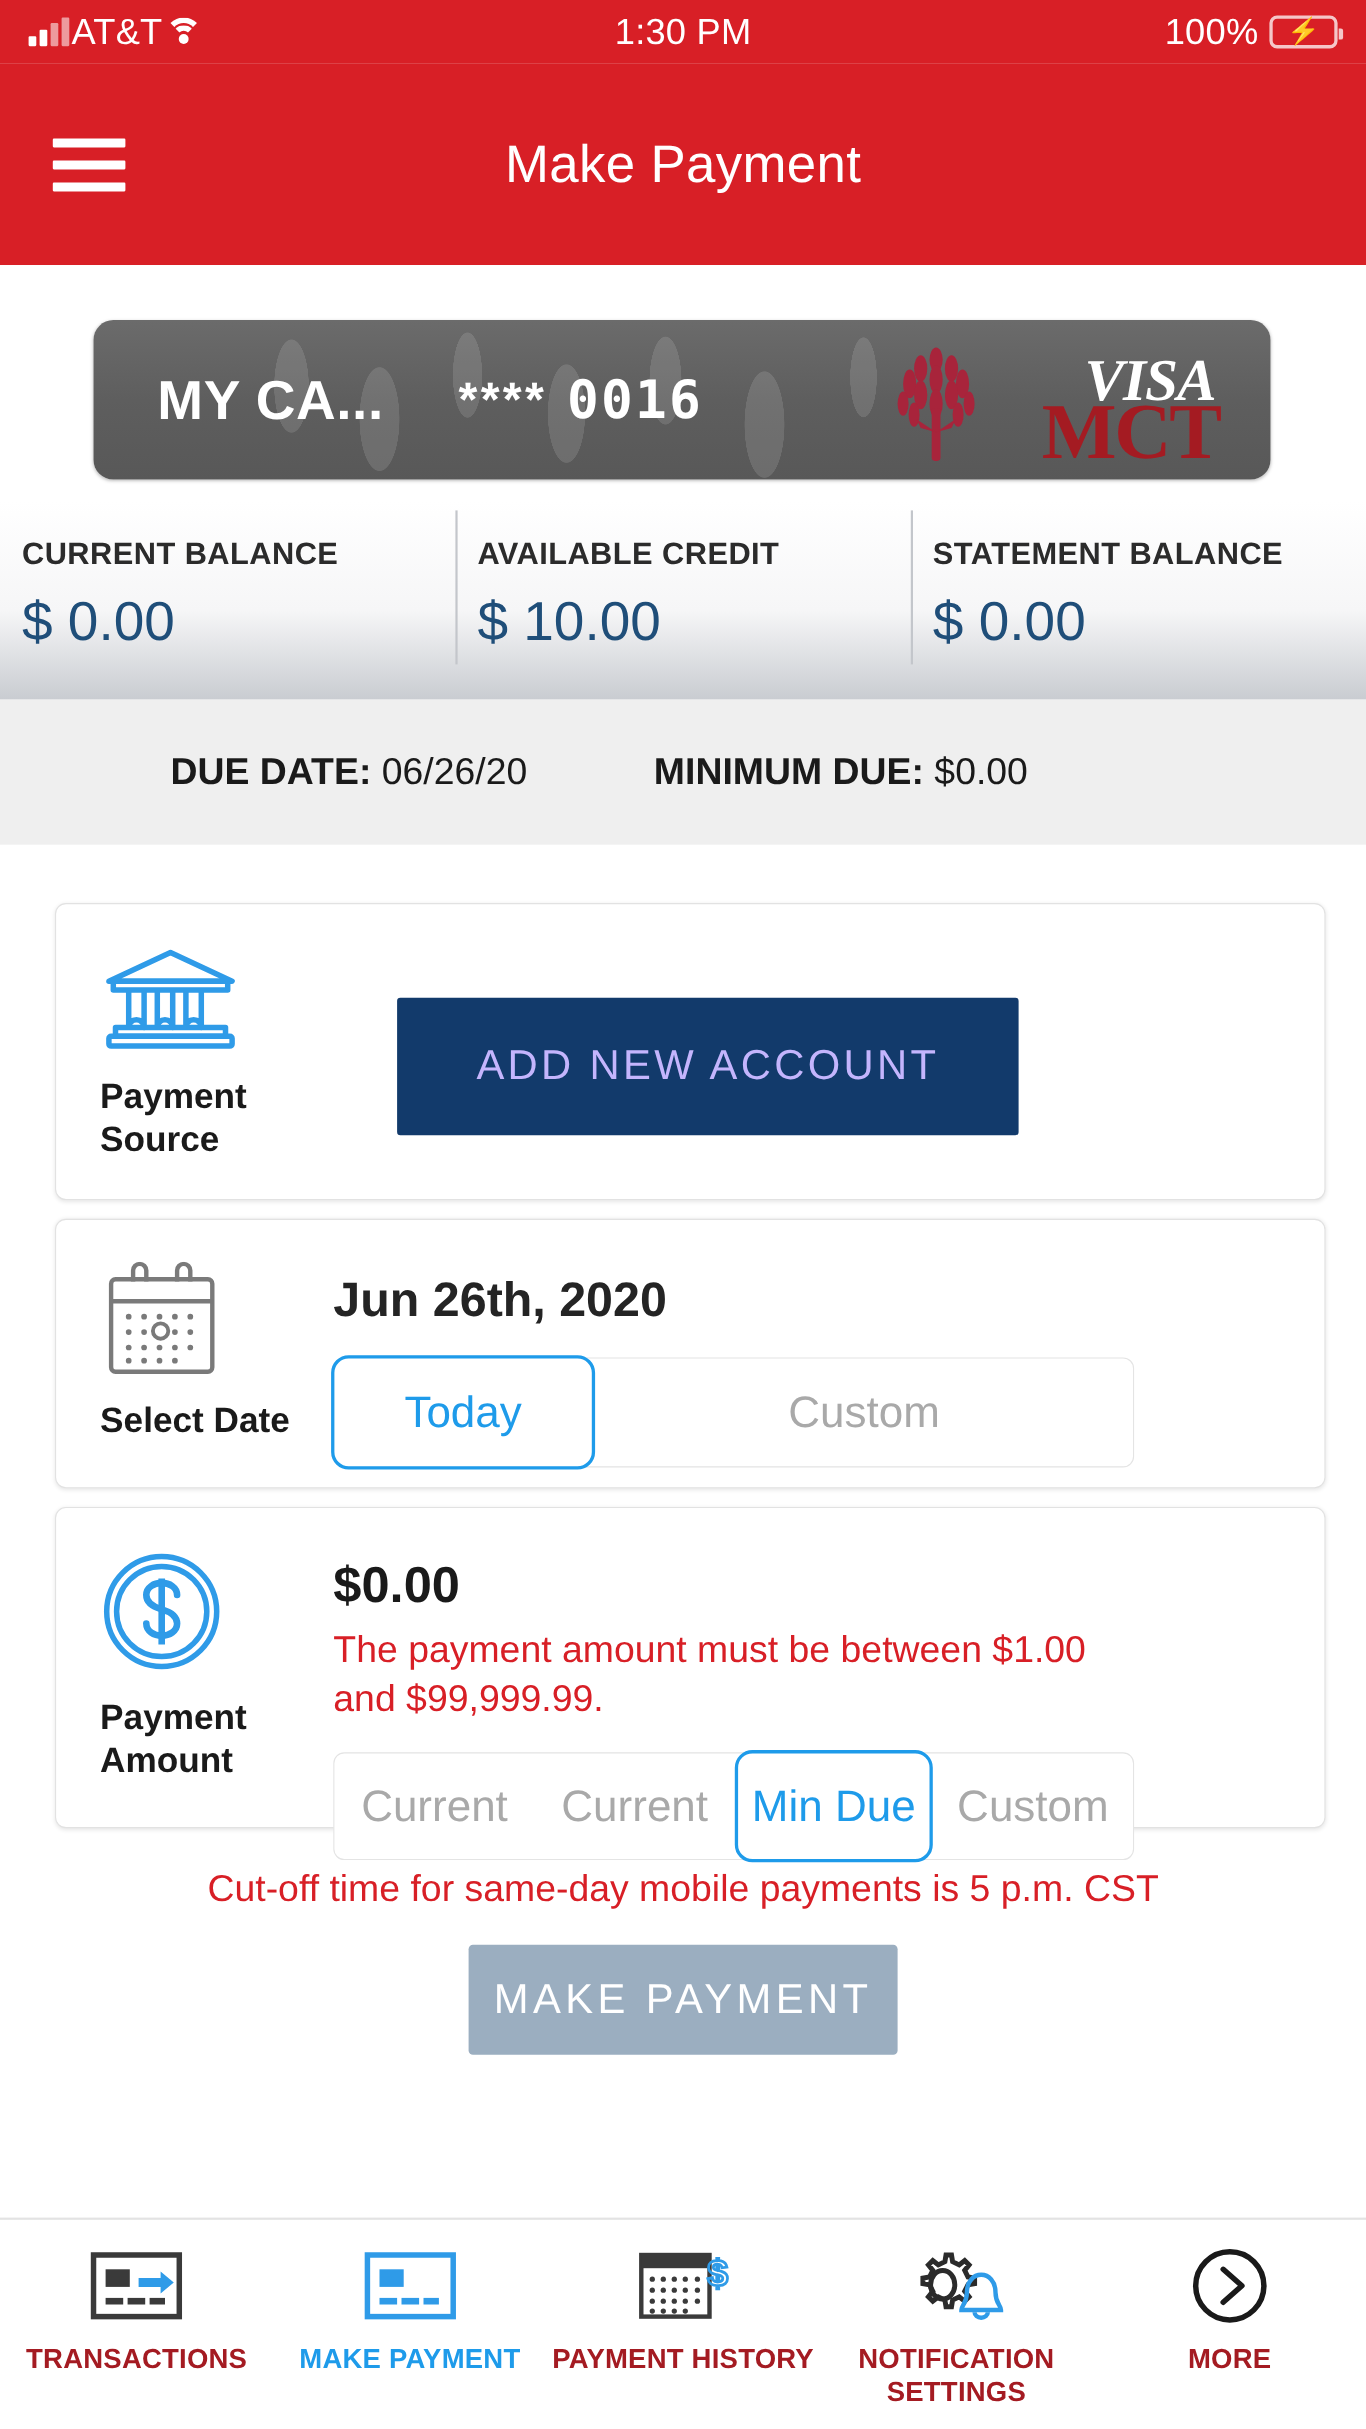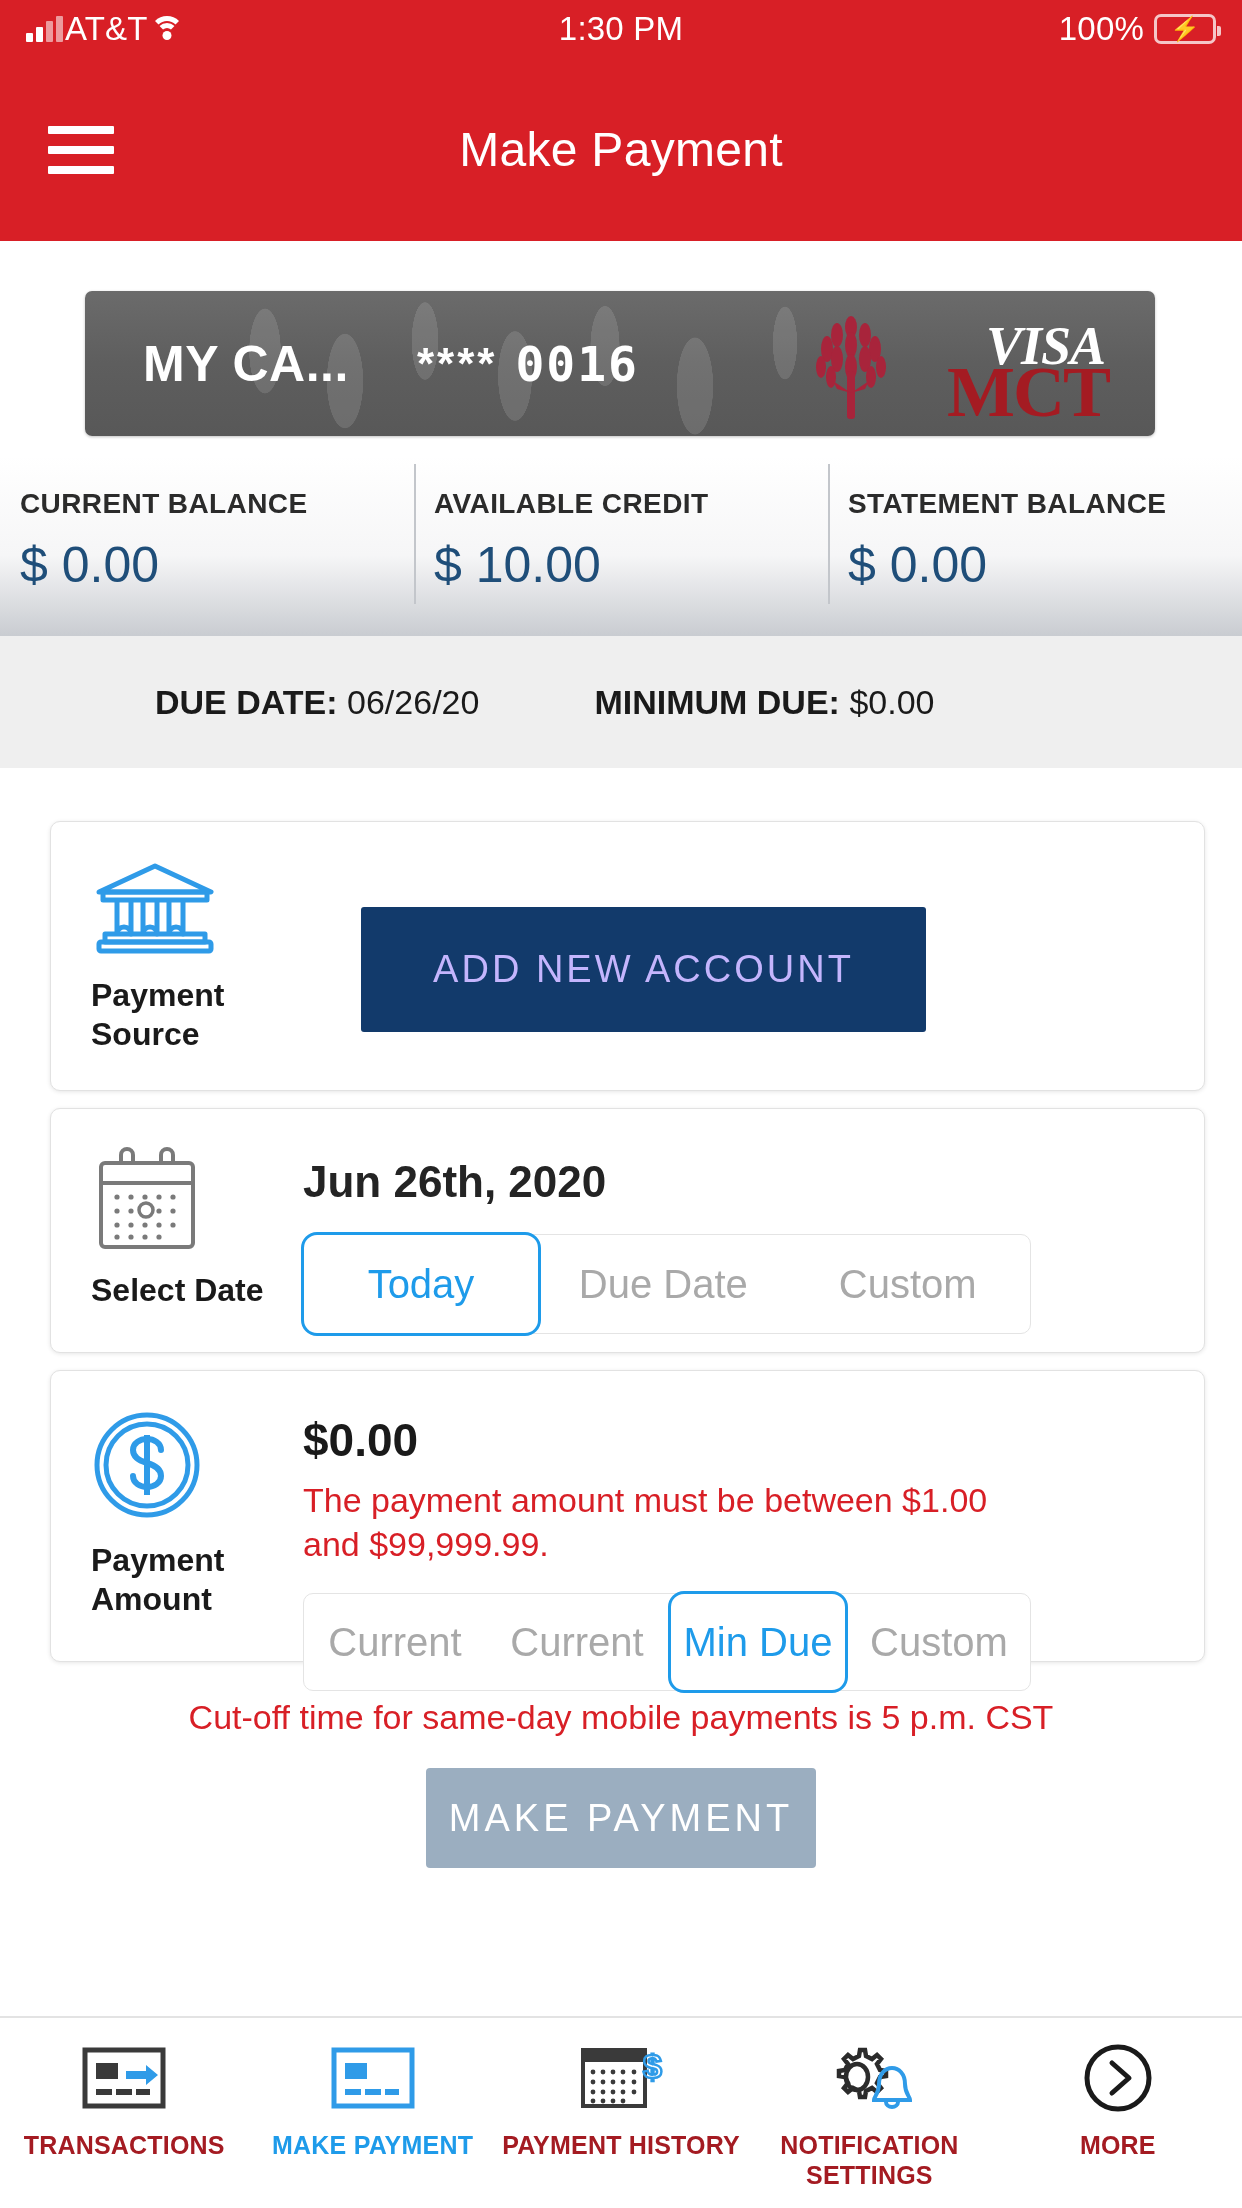--- a/index.html
+++ b/index.html
@@ -134,21 +134,21 @@
     width: 1242px;
     height: 215px;
     background: #ffffff;
   }
   .credit-card {
     position: absolute;
     left: 85px; top: 50px;
     width: 1070px;
     height: 145px;
     background: linear-gradient(180deg,#6b6b6b 0%,#5e5e5e 50%,#585858 100%);
-    border-radius: 7px;
+    border-radius: 18px;
     overflow: hidden;
     display: flex;
     align-items: center;
     box-shadow: 0 1px 3px rgba(0,0,0,.25);
   }
   .cc-leaves {
     position: absolute;
     inset: 0;
     opacity: .12;
     background:
@@ -593,21 +593,20 @@
                 <circle cx="68" cy="90" r="2.6"></circle>
             </g>
             <circle cx="55" cy="63" r="7" fill="none" stroke="#7a7a7a" stroke-width="3.5"></circle>
           </svg>
         </span>
         <div class="panel-label">Select Date</div>
       </div>
       <div class="date-title">Jun 26th, 2020</div>
       <div class="seg" id="seg-date">
         <button class="seg-item active">Today</button>
-        <button class="seg-item">Due Date</button>
         <button class="seg-item">Custom</button>
       </div>
     </div>
 
     <div class="panel" id="panel-amount">
       <div class="panel-icon-col">
         <span class="coin-icon">
           <svg width="112" height="112" viewBox="0 0 112 112" fill="none" stroke="#2F9BE8" stroke-width="5">
             <circle cx="56" cy="56" r="50"></circle>
             <circle cx="56" cy="56" r="41"></circle>

